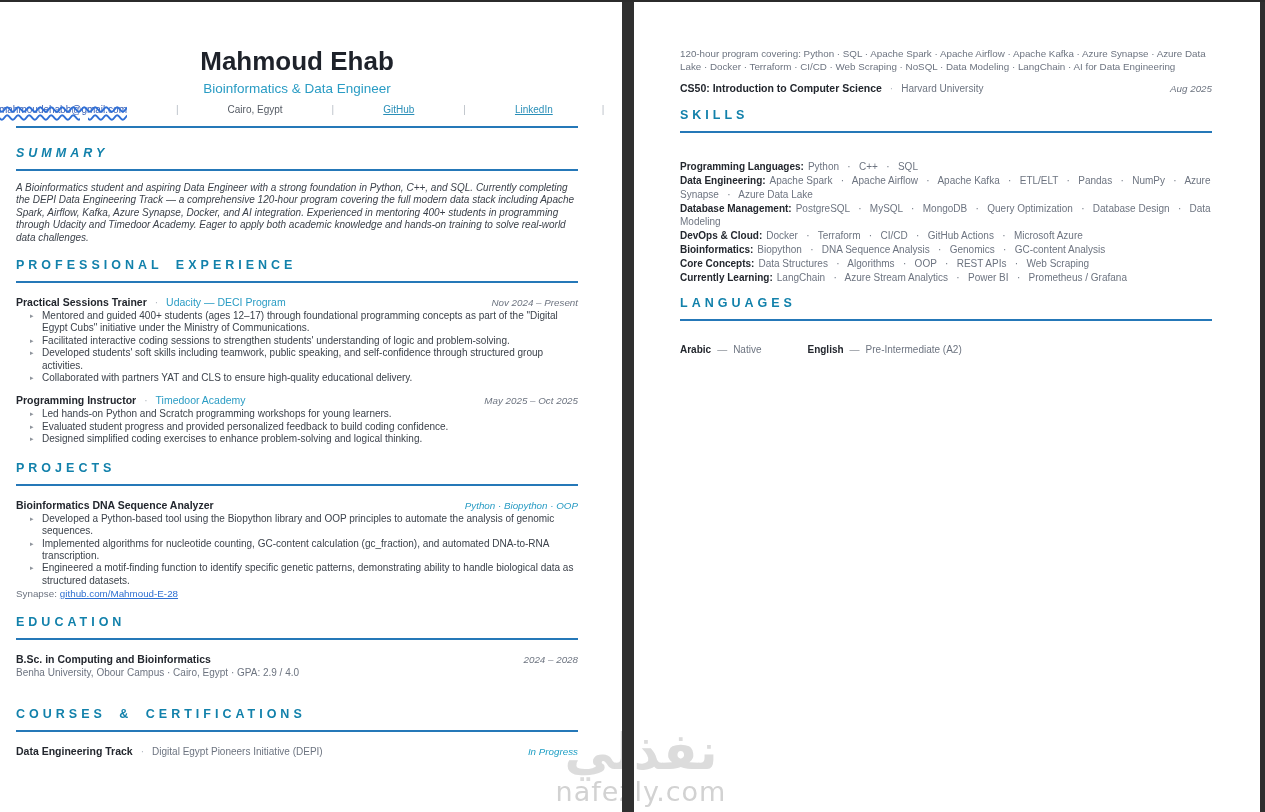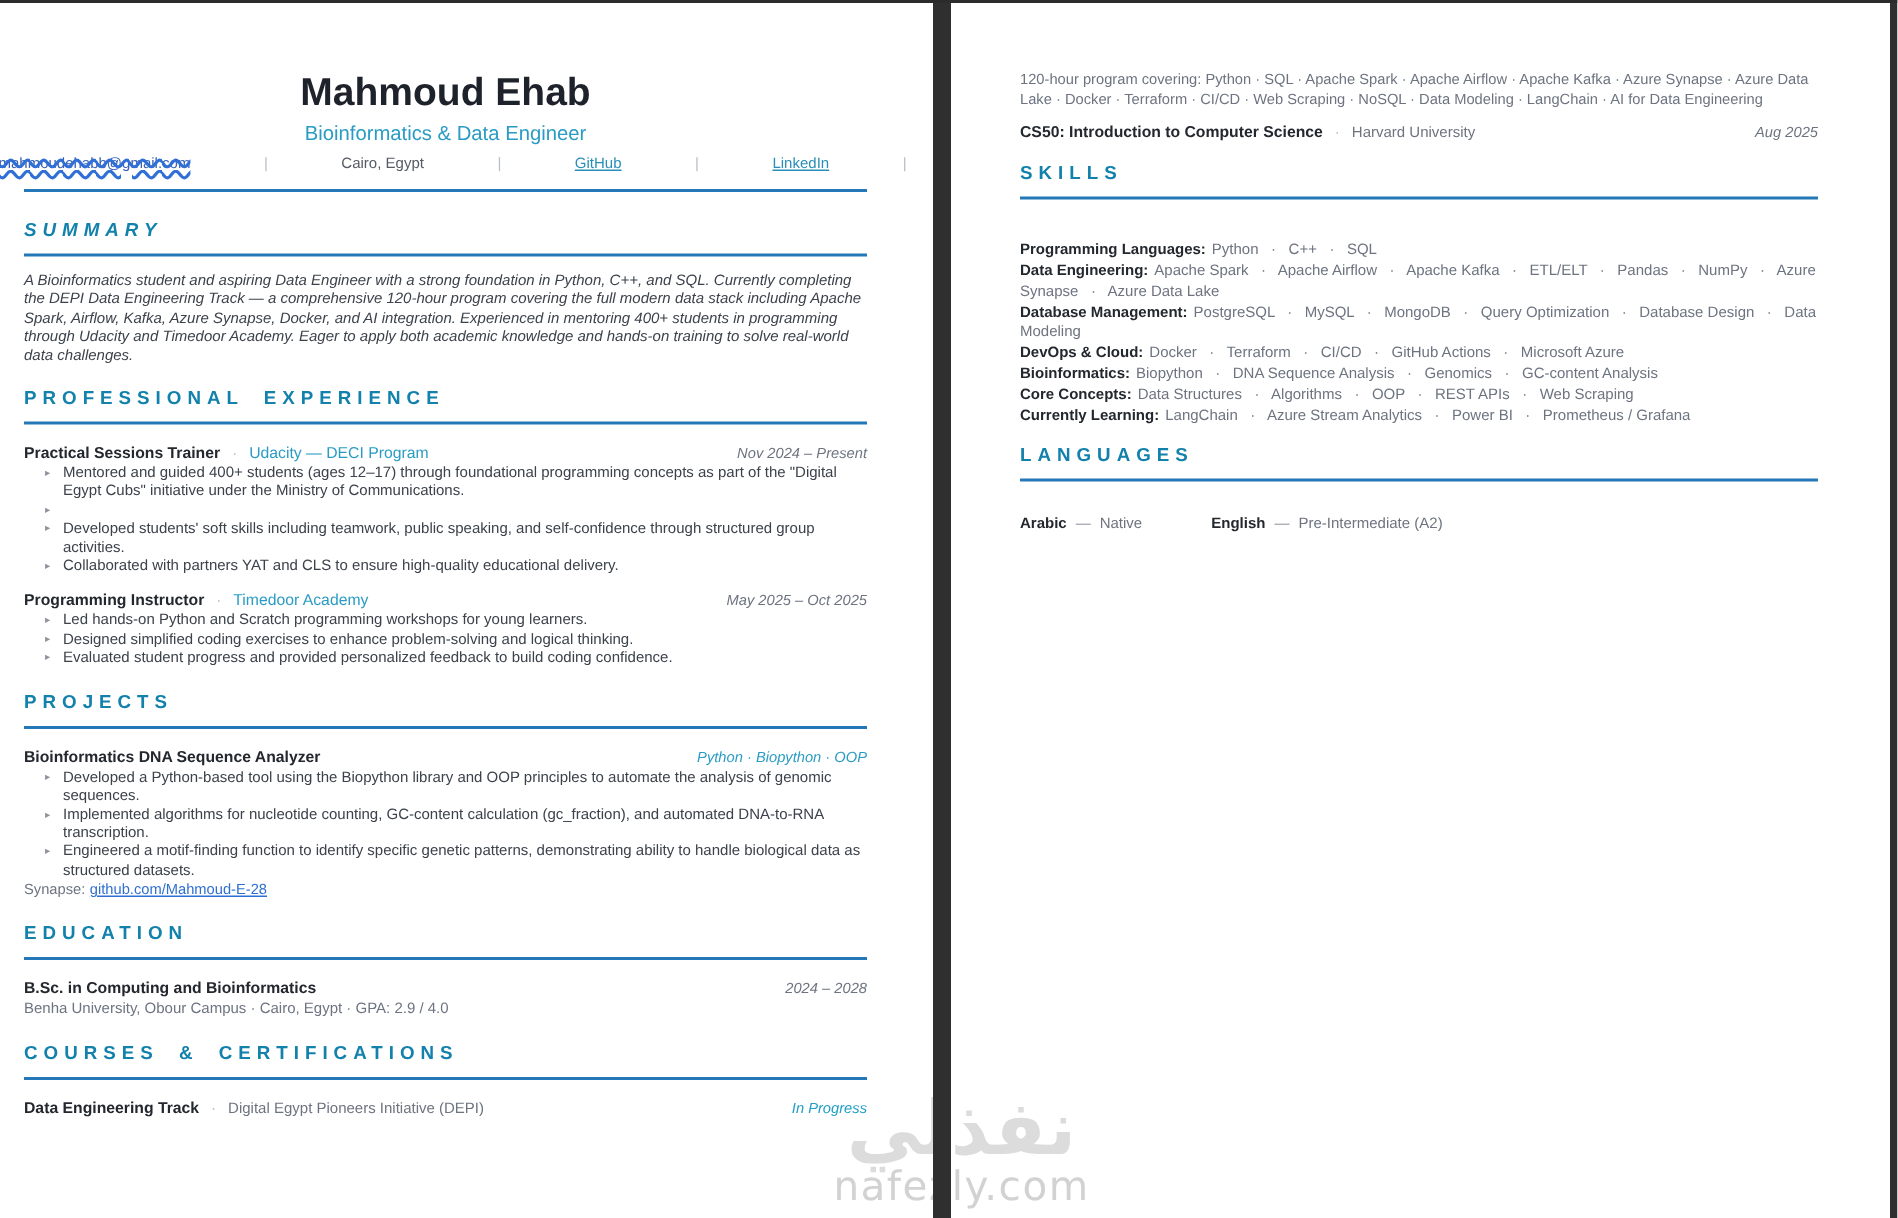--- a/index.html
+++ b/index.html
@@ -29,21 +29,21 @@
   .contact .pipe{color:#b7bdc5;margin:0 8px;}
   .contact a{text-decoration:underline;cursor:pointer;}
   .link-teal{color:#2a8fb8;}
   .redacted{color:#3a62b8;text-decoration-line:line-through underline;text-decoration-style:wavy;
     text-decoration-color:#2f6fd6;text-decoration-thickness:2px;}
   .header-rule{margin-top:10px;height:2px;background:#2578b8;}
   
   .sec-h{font-size:12.5px;line-height:14px;font-weight:bold;color:#1281ab;
     letter-spacing:4px;word-spacing:6px;}
   .sec-rule{margin-top:9px;height:2px;background:#2578b8;}
-  .mt18{margin-top:18px;font-style:italic;} .mt14{margin-top:14px;} .mt15{margin-top:15px;} .mt16{margin-top:16px;} .mt12{margin-top:12px;}
+  .mt18{margin-top:18px;font-style:italic;} .mt14{margin-top:14px;} .mt15{margin-top:15px;} .mt16{margin-top:28px;} .mt12{margin-top:12px;}
   .body-text{margin-top:11px;font-size:10px;line-height:12.4px;color:#3c424b;}
   
   .entry-row{display:flex;align-items:baseline;margin-top:13px;}
   .entry-row.tight{margin-top:10px;}
   .entry-title{font-size:10.5px;font-weight:bold;color:#23272e;}
   .entry-dot{color:#b0b6be;font-size:10px;margin:0 8px;}
   .entry-org{font-size:10.5px;color:#2a9cc4;}
   .entry-org-gray{font-size:10px;color:#6d7480;}
   .entry-dates{margin-left:auto;font-size:9.8px;font-style:italic;color:#6d7480;white-space:nowrap;}
   .entry-tags{margin-left:auto;font-size:9.8px;font-style:italic;color:#2a9cc4;white-space:nowrap;}
@@ -109,20 +109,21 @@
       <span class="entry-org">Udacity — DECI Program</span>
       <span class="entry-dates">Nov 2024 – Present</span>
     </div>
     <ul class="blts">
       <li>
           <span class="blt">▸</span>
           <span>Mentored and guided 400+ students (ages 12–17) through foundational programming concepts as part of the "Digital Egypt Cubs" initiative under the Ministry of Communications.</span>
         </li>
       <li>
           <span class="blt">▸</span>
+          <span>Facilitated interactive coding sessions to strengthen students' understanding of logic and problem-solving.</span>
         </li>
       <li>
           <span class="blt">▸</span>
           <span>Developed students' soft skills including teamwork, public speaking, and self-confidence through structured group activities.</span>
         </li>
       <li>
           <span class="blt">▸</span>
           <span>Collaborated with partners YAT and CLS to ensure high-quality educational delivery.</span>
         </li>
     </ul>
@@ -133,25 +134,25 @@
       <span class="entry-org">Timedoor Academy</span>
       <span class="entry-dates">May 2025 – Oct 2025</span>
     </div>
     <ul class="blts">
       <li>
           <span class="blt">▸</span>
           <span>Led hands-on Python and Scratch programming workshops for young learners.</span>
         </li>
       <li>
           <span class="blt">▸</span>
+          <span>Evaluated student progress and provided personalized feedback to build coding confidence.</span>
+        </li>
+      <li>
+          <span class="blt">▸</span>
           <span>Designed simplified coding exercises to enhance problem-solving and logical thinking.</span>
-        </li>
-      <li>
-          <span class="blt">▸</span>
-          <span>Evaluated student progress and provided personalized feedback to build coding confidence.</span>
         </li>
     </ul>
   </div>
 
   <div class="mt15">
     <div class="sec-h">PROJECTS</div>
     <div class="sec-rule"></div>
 
     <div class="entry-row">
       <span class="entry-title">Bioinformatics DNA Sequence Analyzer</span>

